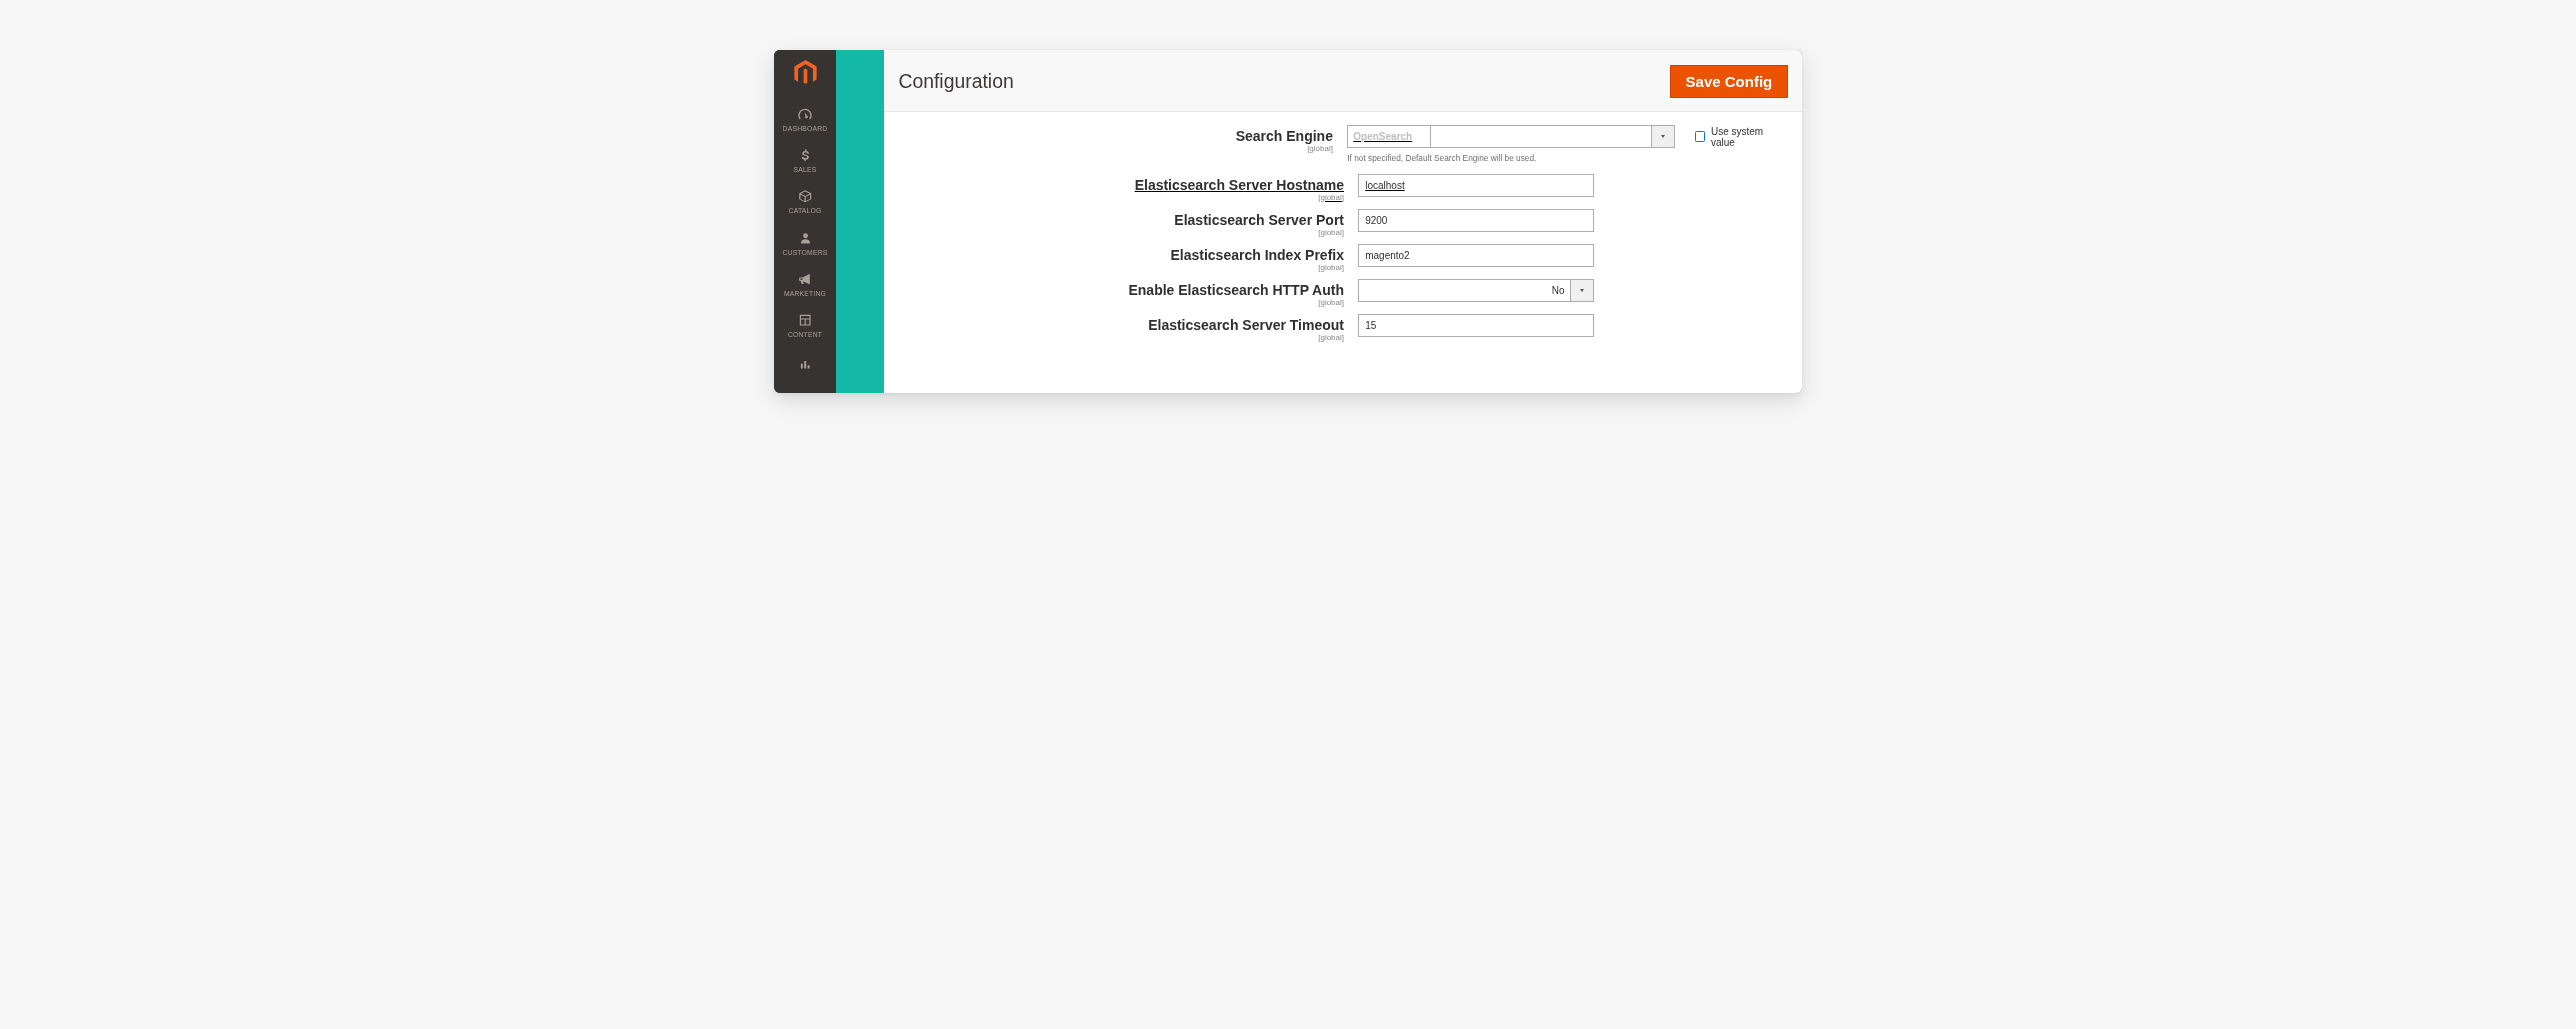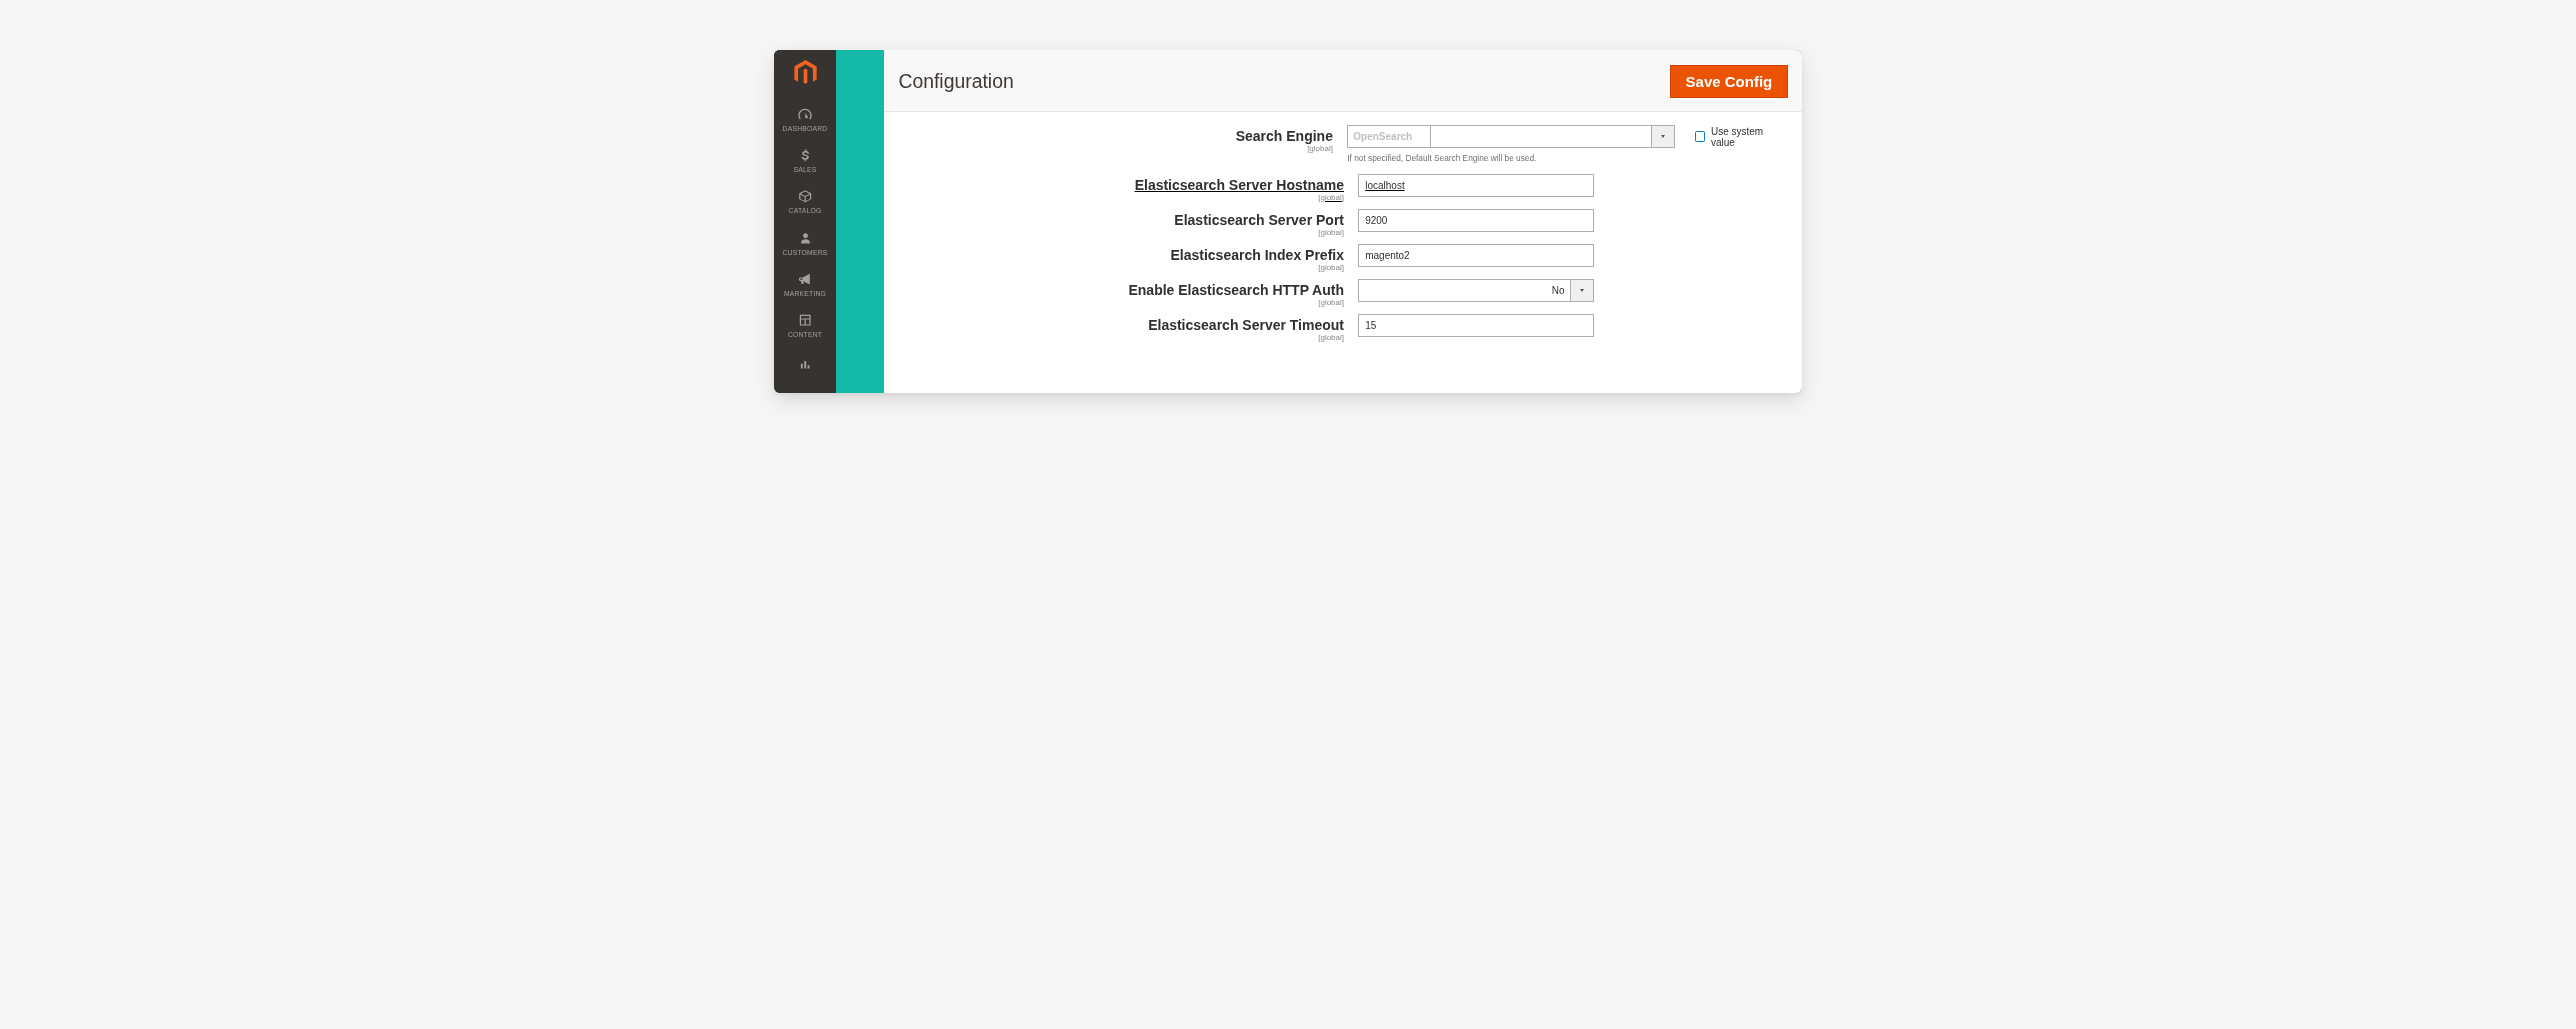--- a/index.html
+++ b/index.html
@@ -153,20 +153,21 @@
     background:#f0f0f0;
     display:flex;
     align-items:center;
     justify-content:center;
   }
   .search-engine-select {
     width: 336px;
     height:23px;
     display:flex;
     border:0.7px solid #adadad;
+    text-decoration:underline;
   }
   .search-engine-select .inner-disabled {
     width:83px;
     border-right:0.7px solid #adadad;
     display:flex;
     align-items:center;
     padding:0 5px;
     color:#bfbfbf;
     font-weight:600;
     font-size:10px;

